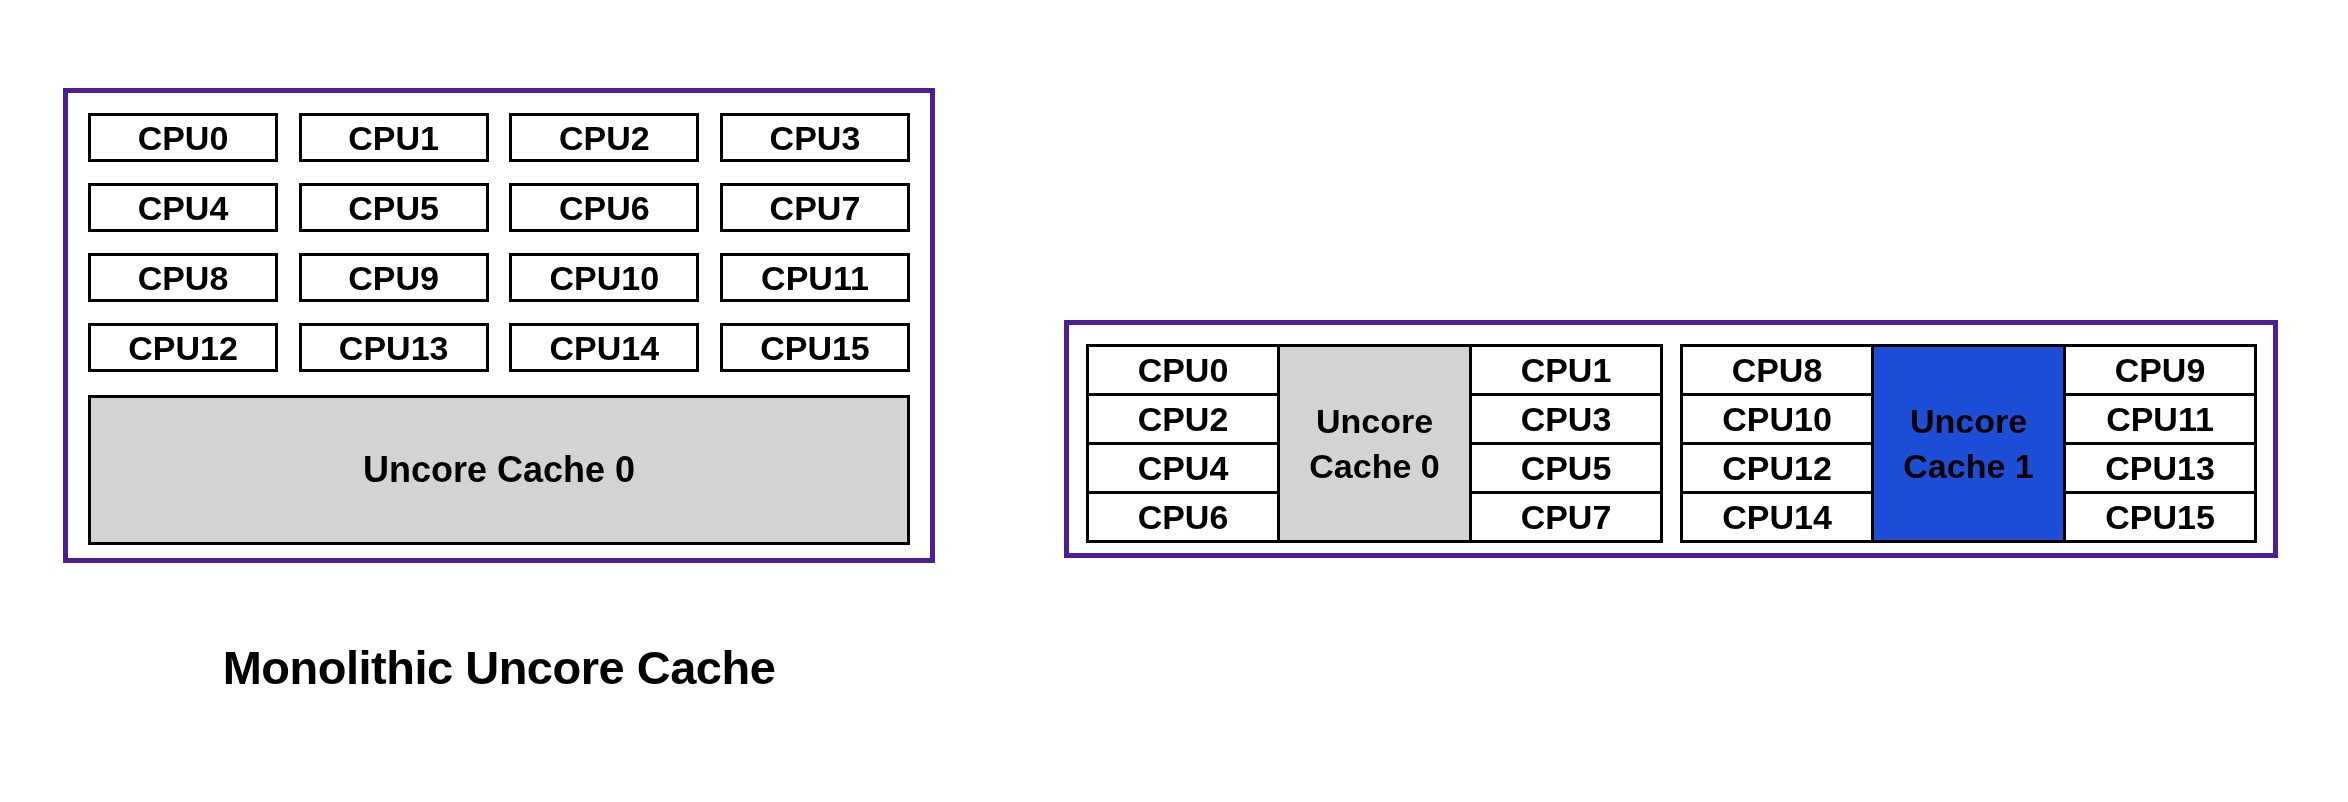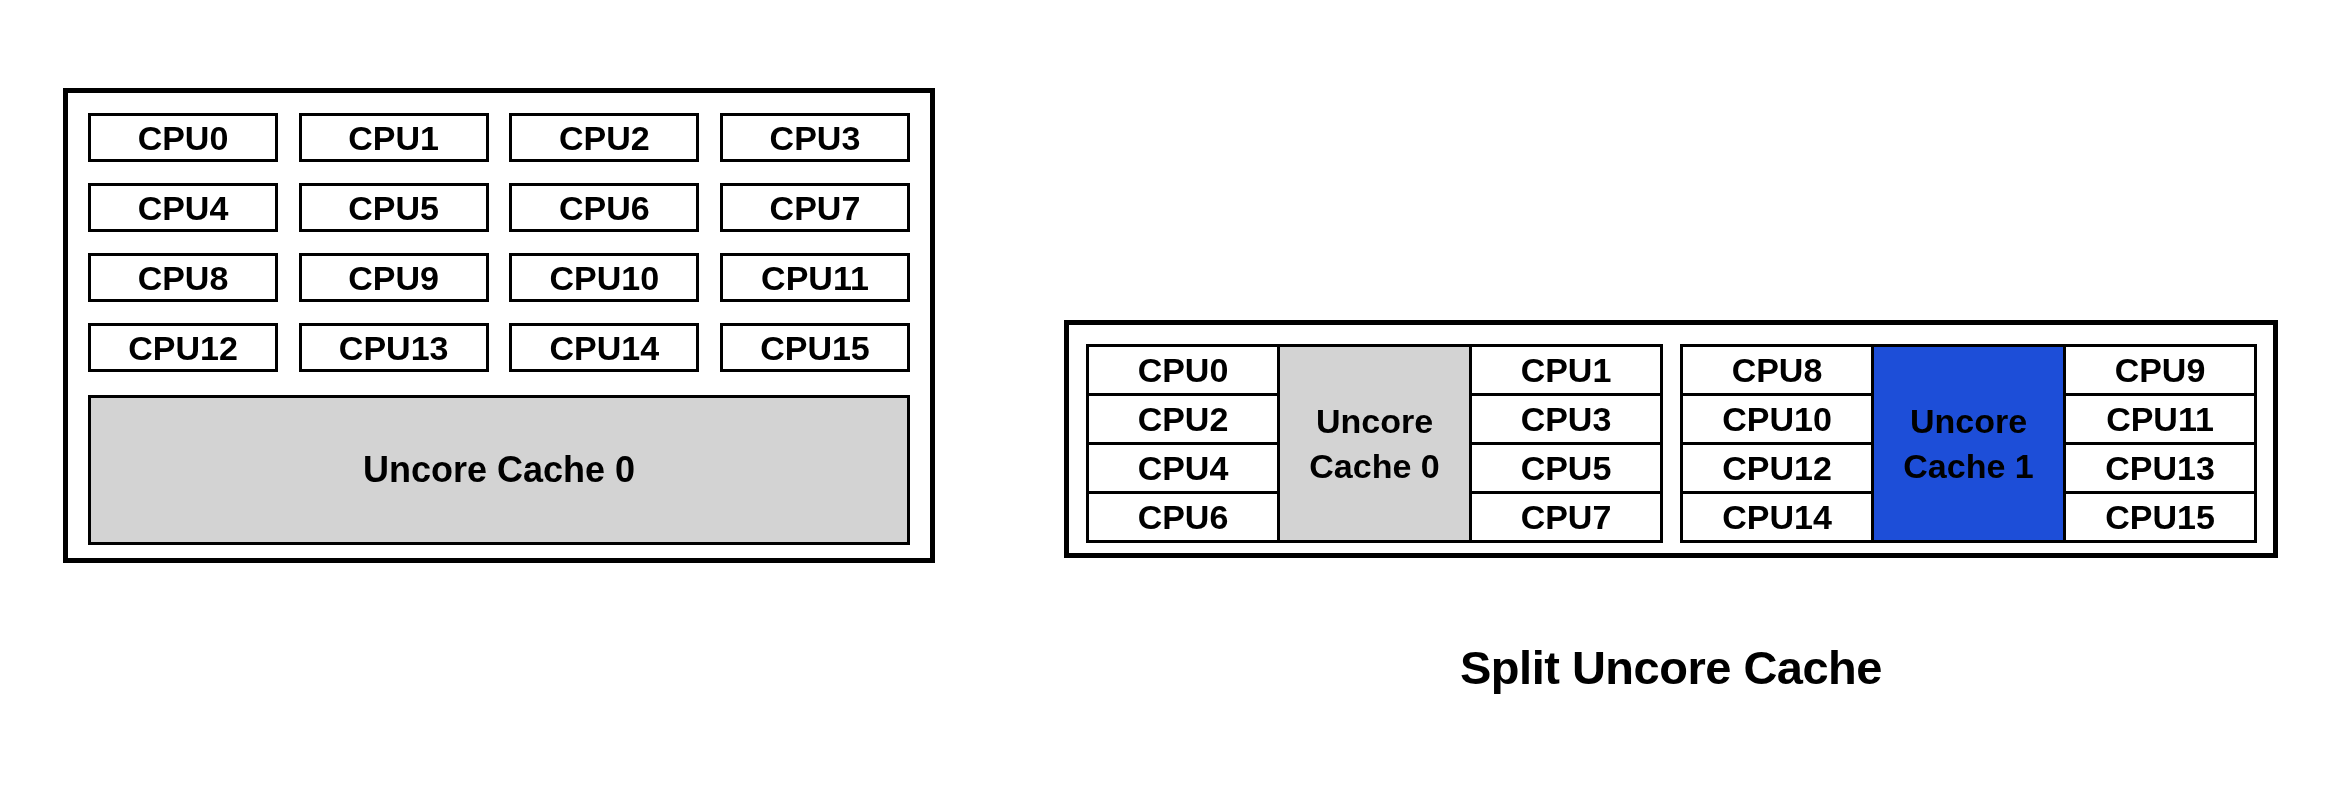--- a/index.html
+++ b/index.html
@@ -8,21 +8,21 @@
     background: #ffffff;
     font-family: "Liberation Sans", sans-serif;
     color: #000000;
   }
   .canvas { position: relative; width: 2348px; height: 802px; overflow: hidden; }
 
   
   .outer-box {
     position: absolute;
     box-sizing: border-box;
-    border: 5px solid #000000;
+    border: 5px solid #4c1d95;
     background: #ffffff;
   }
   .cpu-box {
     box-sizing: border-box;
     border: 3px solid #000000;
     background: #ffffff;
     display: flex; align-items: center; justify-content: center;
     font-weight: bold; font-size: 34px; line-height: 1;
     white-space: nowrap;
   }
@@ -101,20 +101,21 @@
       <div class="cpu-box">CPU11</div>
       <div class="cpu-box">CPU12</div>
       <div class="cpu-box">CPU13</div>
       <div class="cpu-box">CPU14</div>
       <div class="cpu-box">CPU15</div>
     </div>
 
     <div class="mono-cache" style="background-color: rgb(211, 211, 211);">Uncore Cache 0</div>
   </div>
 
+  <div class="caption" style="left:63px; top:642px; width:872px;">Monolithic Uncore Cache</div>
 
   <div class="outer-box" style="left:1064px; top:320px; width:1214px; height:238px;">
 
     <table class="split-group" style="left:17px;">
       <colgroup>
           <col style="width:191px">
           <col style="width:192px">
           <col style="width:191px">
         </colgroup>
       <tbody>
@@ -159,15 +160,14 @@
         <td>CPU13</td>
       </tr>
       <tr>
         <td>CPU14</td>
         <td>CPU15</td>
       </tr>
     </tbody>
       </table>
   </div>
 
-  <div class="caption" style="left:1064px; top:642px; width:1214px;">Split Uncore Cache</div>
 
 </div>
 
 </body></html>

